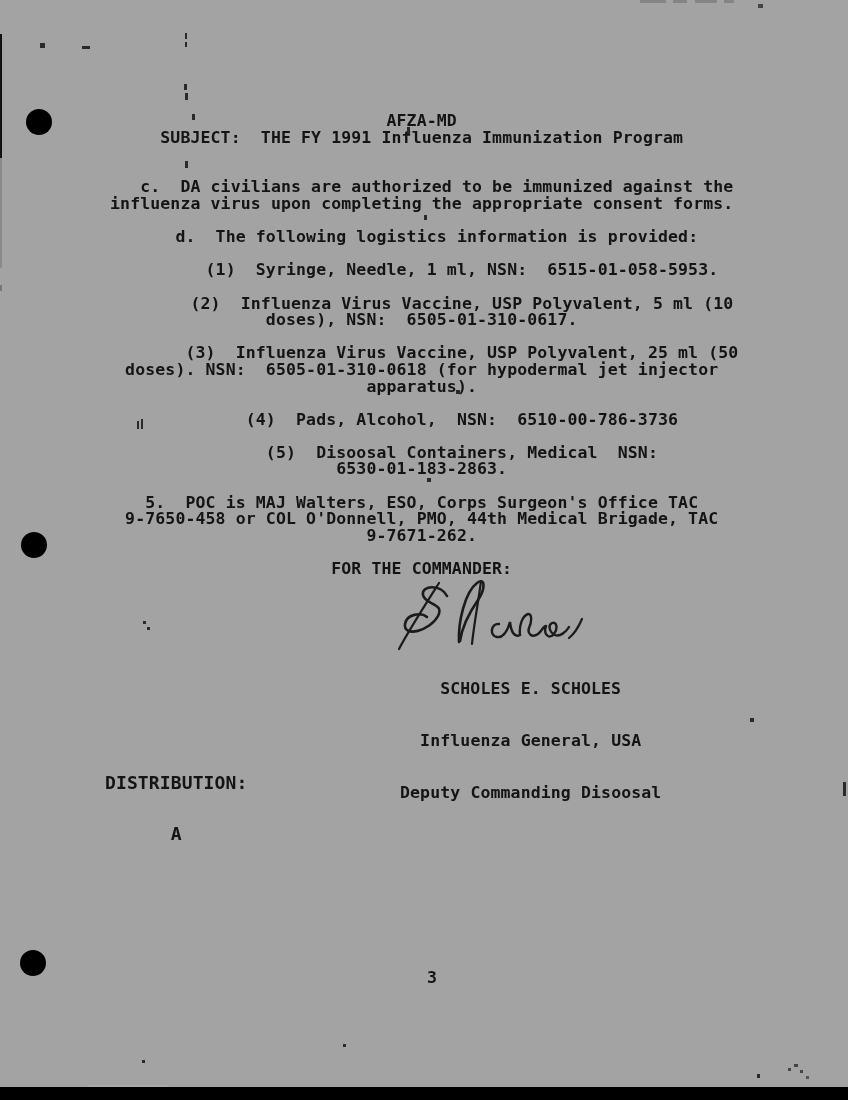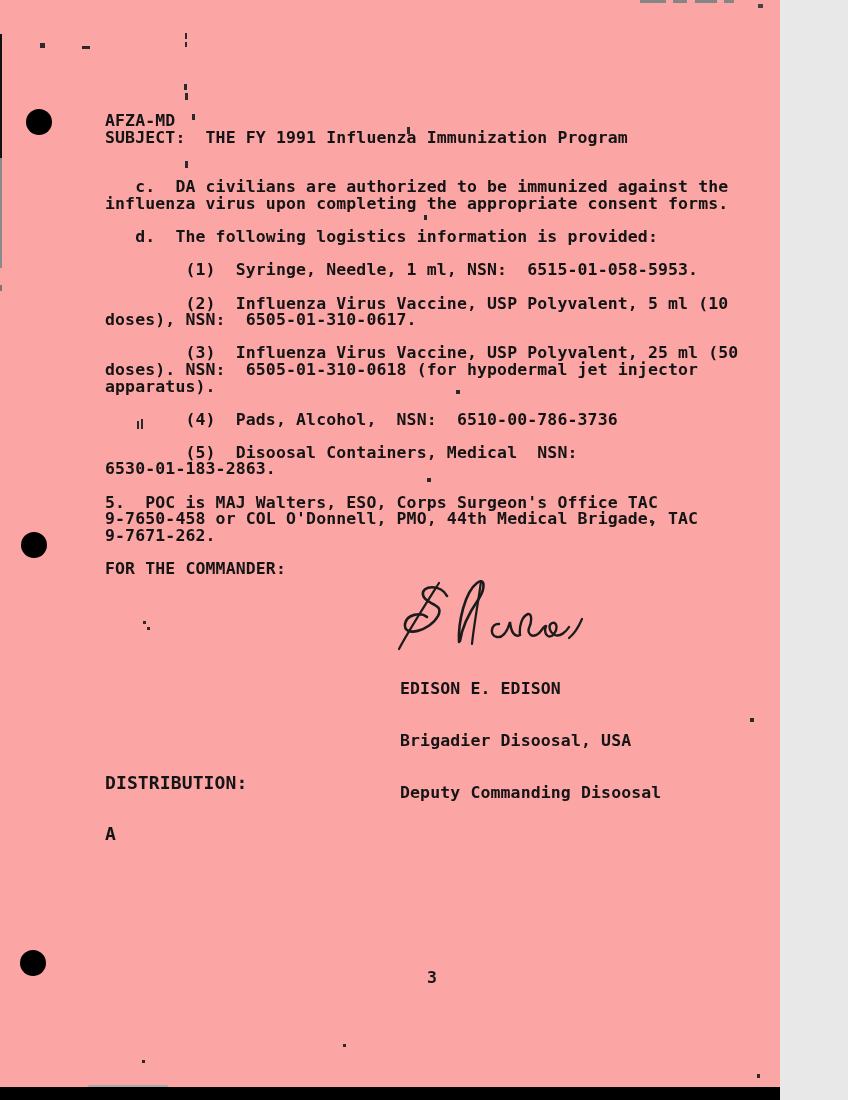--- a/index.html
+++ b/index.html
@@ -1,19 +1,19 @@
 <!DOCTYPE html>
 <html><head>
 <meta charset="utf-8">
 <title>Scanned Memo Page</title>
 <style>
   html,body{margin:0;padding:0;background:#e8e8e8;}
   .sheet{
-    position:relative;width:780px;height:1100px;background:#fca5a5;
-    overflow:hidden;font-family:"DejaVu Sans Mono",monospace;
+    position:relative;width:848px;height:1100px;background:#a3a3a3;
+    overflow:hidden;font-family:"DejaVu Sans Mono",monospace;text-align:center;
   }
   .typed-body{
     position:absolute;left:105px;top:113px;
     font-size:16.5px;line-height:16.6px;font-weight:bold;
     letter-spacing:0.12px;color:#141414;white-space:pre;
   }
   .typed-body .line{white-space:pre;}
   .sig-block{
     position:absolute;left:400px;top:646px;
     font-size:16.5px;line-height:17.2px;font-weight:bold;
@@ -57,22 +57,22 @@
       <path d="M64 20 C58 8 38 9 40 19 C42 29 62 27 55 40 C47 55 20 62 22 48 C23.5 38 38 36 44 41"></path>
       <path d="M16 73 C26 54 44 26 56 7" stroke-width="2.2"></path>
       <path d="M76 66 C75 46 82 16 94 7 C102 1 103 12 95 24 C86 37 79 52 77 65"></path>
       <path d="M98 5 C96 22 91 48 89 68" stroke-width="2.2"></path>
       <path d="M116 48 C108 47 106 60 114 61 C121 62 125 53 127 46 C128 55 131 62 137 59 C136 50 139 40 145 38 C149 37 149 46 146 52 C144 58 149 62 155 58 C159 55 161 49 163 50 C160 58 166 64 171 58 C175 53 174 45 169 47 C165 49 166 56 172 59 C177 61 183 56 186 51" stroke-width="2.4"></path>
       <path d="M186 62 C191 58 196 50 199 43" stroke-width="2.2"></path>
     </g>
   </svg>
 
   <div class="sig-block">
-    <div>EDISON E. EDISON</div>
-    <div>Brigadier Disoosal, USA</div>
+    <div>SCHOLES E. SCHOLES</div>
+    <div>Influenza General, USA</div>
     <div>Deputy Commanding Disoosal</div>
   </div>
 
   <div class="dist-block">
     <div>DISTRIBUTION:</div>
     <div>A</div>
   </div>
 
   <div class="page-number">3</div>
 

